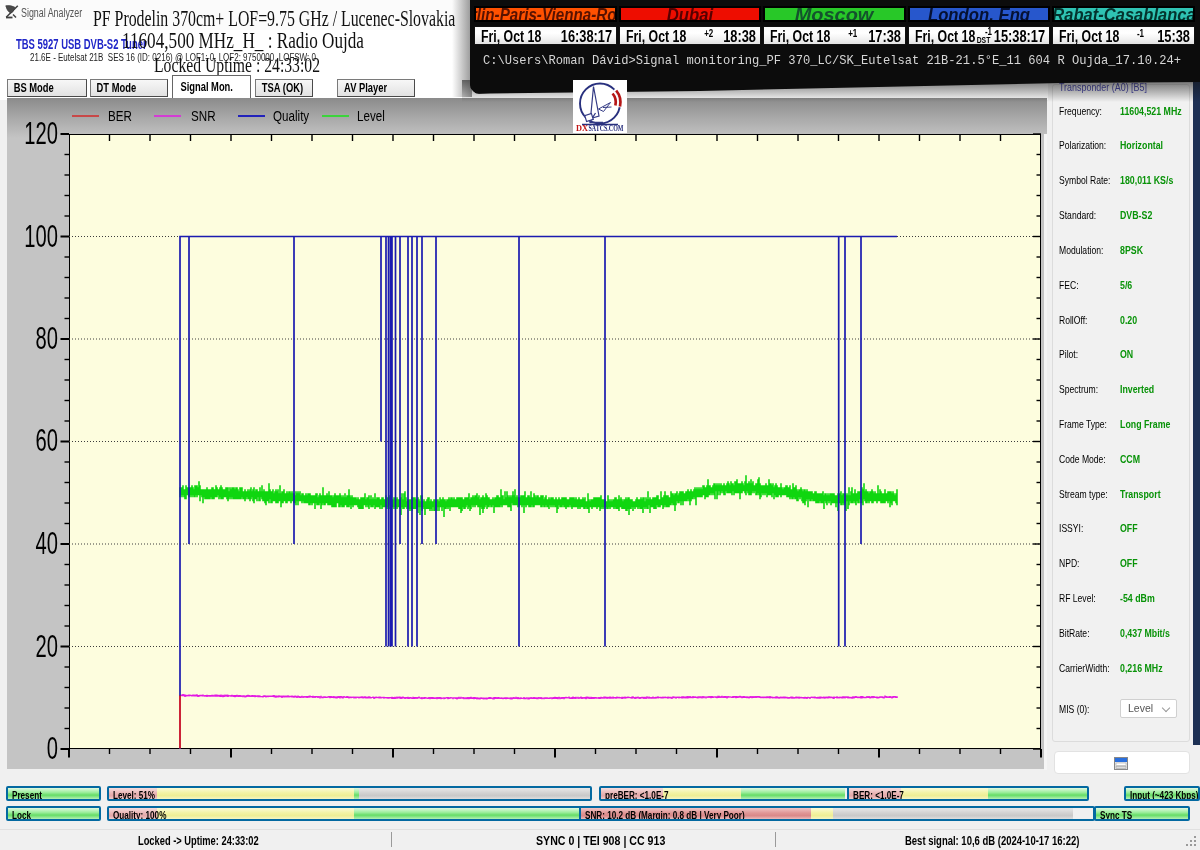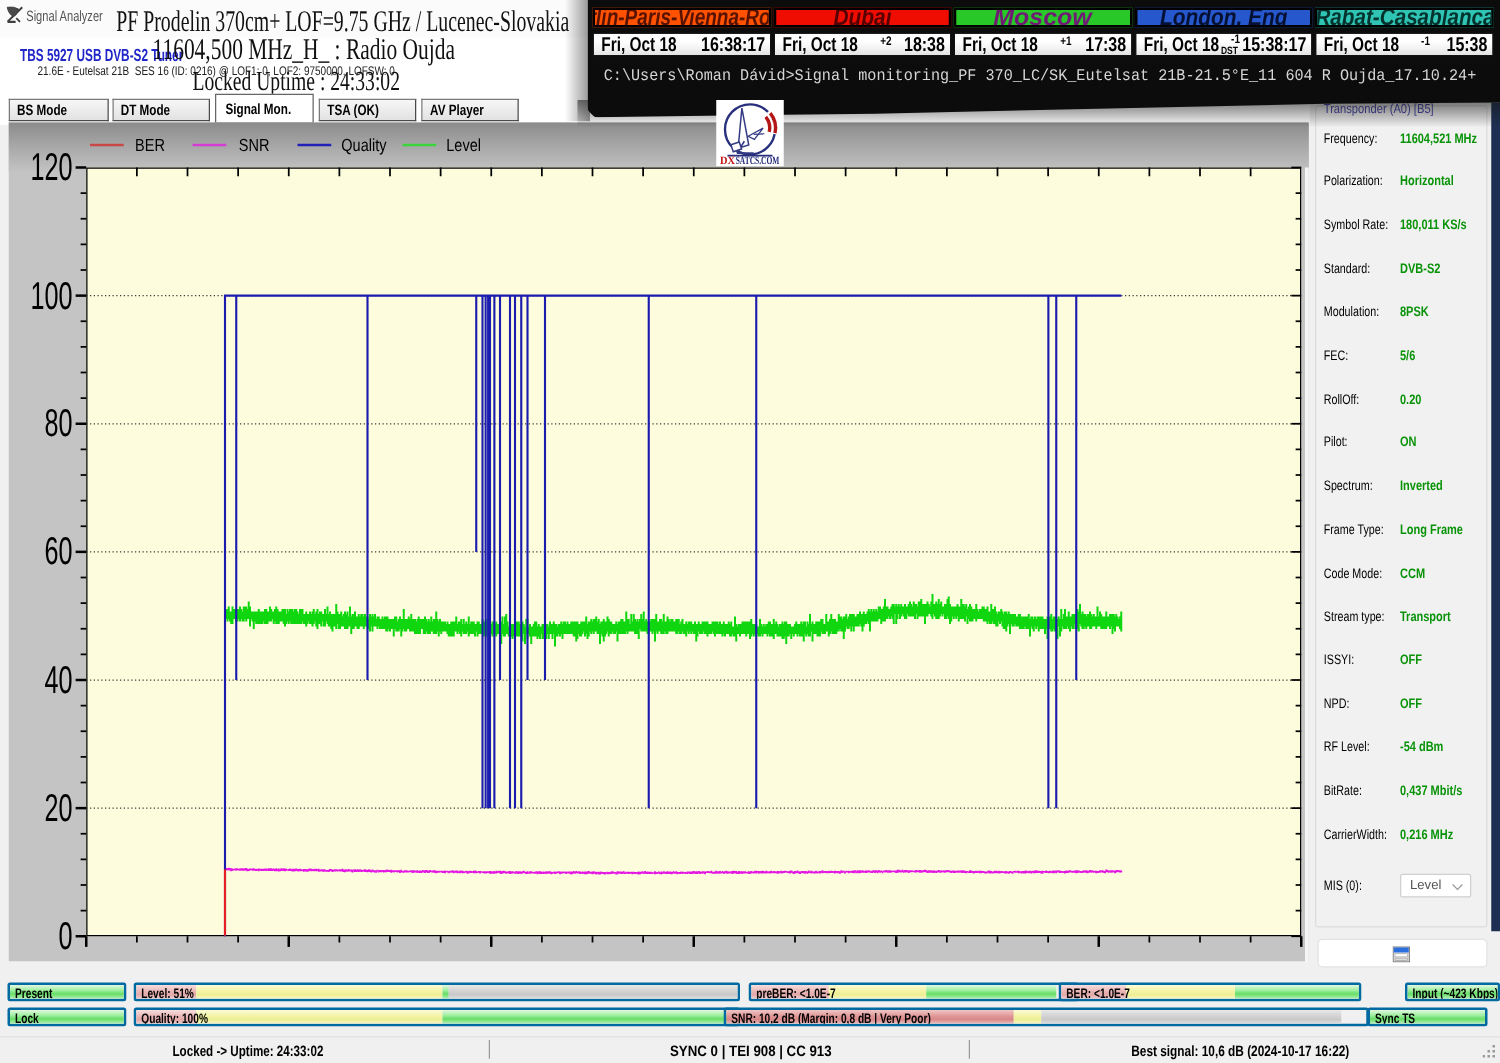--- a/index.html
+++ b/index.html
@@ -74,21 +74,21 @@
   </svg>
 <div class="abs sx" id="apptitle">Signal Analyzer</div>
 <div class="abs sx" id="t-prodelin">PF Prodelin 370cm+ LOF=9.75 GHz / Lucenec-Slovakia</div>
 <div class="abs sx" id="t-tbs">TBS 5927 USB DVB-S2 Tuner</div>
 <div class="abs sx" id="t-freq">11604,500 MHz_H_ : Radio Oujda</div>
 <div class="abs sx" id="t-sat">21.6E - Eutelsat 21B&nbsp; SES 16 (ID: 0216) @ LOF1: 0, LOF2: 9750000, LOFSW: 0</div>
 <div class="abs sx" id="t-lock">Locked Uptime : 24:33:02</div>
 <div class="btn" style="left:7px;width:80px"><span>BS Mode</span></div>
 <div class="btn" style="left:90px;width:78px"><span>DT Mode</span></div>
 <div class="btn" id="btn3" style="left:172px;width:79px"><span>Signal Mon.</span></div>
-<div class="btn" style="left:255px;width:78px"><span>TSA (OK)</span></div>
+<div class="btn" style="left:255px;width:58px"><span>TSA (OK)</span></div>
 <div class="btn" style="left:337px;width:78px"><span>AV Player</span></div>
 
 <div class="abs" id="chartbox"></div>
 <div class="abs" id="chartgrad"></div>
 <div class="abs" id="plot"></div>
 <div class="ylab" style="top:734px">0</div>
 <div class="ylab" style="top:632px">20</div>
 <div class="ylab" style="top:529px">40</div>
 <div class="ylab" style="top:426px">60</div>
 <div class="ylab" style="top:324px">80</div>
@@ -286,21 +286,21 @@
 <span class="ck-time">16:38:17</span>
 </div>
 <div class="ck-h" style="left:144.6px;width:142.6px;background:#ee0d00;color:#570000">
       <span style="transform:translateX(-50%) scaleX(0.88)">Dubai</span>
     </div>
 <div class="ck-d" style="left:144.6px;width:142.6px">
 <span class="ck-date">Fri, Oct 18</span>
 <span class="ck-off" style="left:83px">+2</span>
 <span class="ck-time">18:38</span>
 </div>
-<div class="ck-h" style="left:289.2px;width:142.6px;background:#28c828;color:#701a75">
+<div class="ck-h" style="left:289.2px;width:142.6px;background:#28c828;color:#14532d">
       <span style="transform:translateX(-50%) scaleX(1.05)">Moscow</span>
     </div>
 <div class="ck-d" style="left:289.2px;width:142.6px">
 <span class="ck-date">Fri, Oct 18</span>
 <span class="ck-off" style="left:83px">+1</span>
 <span class="ck-time">17:38</span>
 </div>
 <div class="ck-h" style="left:433.8px;width:142.6px;background:#2757cc;color:#051133">
       <span style="transform:translateX(-50%) scaleX(0.88)">London, Eng</span>
     </div>

